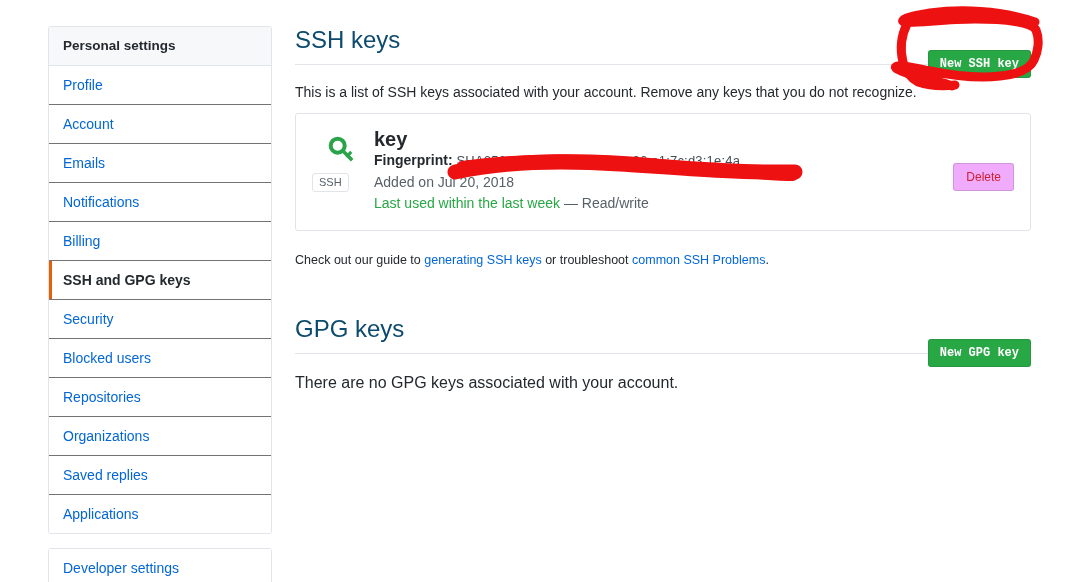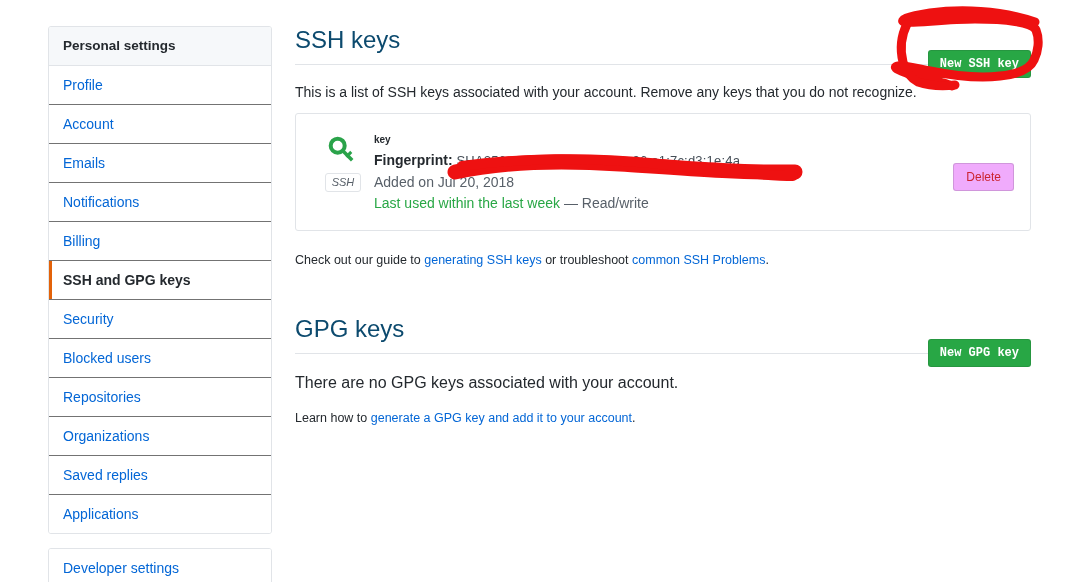--- a/index.html
+++ b/index.html
@@ -140,23 +140,21 @@
     min-height: 92px;
     box-sizing: border-box;
   }
   .key-card-inner {
     display: flex;
     align-items: flex-start;
   }
   .key-icon-col {
     width: 62px;
     flex: 0 0 62px;
-    text-align: center;
     padding-top: 4px;
-    font-style: italic;
   }
   .key-glyph {
     display: block;
     margin: 0 auto;
   }
   .ssh-badge {
     display: inline-block;
     margin-top: 5px;
     border: 1px solid #e1e4e8;
     border-radius: 3px;
@@ -165,21 +163,21 @@
     padding: 1px 6px;
     line-height: 15px;
     background: #fff;
   }
   .key-info {
     flex: 1 1 auto;
     padding-top: 0;
     position: relative;
   }
   .key-title {
-    font-size: 10px;
+    font-size: 20px;
     font-weight: bold;
     color: #24292e;
     line-height: 19px;
   }
   .key-fp {
     font-size: 14px;
     line-height: 22px;
     color: #24292e;
     position: relative;
     white-space: nowrap;
@@ -332,23 +330,20 @@
 
     <div class="gpg-section">
       <div class="section-head">
         <h2 class="section-title">GPG keys</h2>
         <button class="btn-green">New GPG key</button>
       </div>
       <hr class="rule">
 
       <p class="empty-text">There are no GPG keys associated with your account.</p>
 
-      <div class="learn-text">
-        <span>Learn how to </span><a class="link">generate a GPG key and add it to your account</a><span>.</span>
-      </div>
     </div>
   </div>
 
   <svg class="annotation" viewBox="0 0 1089 582">
 
     <path d="M 1035 22 C 1000 10, 960 9, 930 13 C 905 17, 900 20, 904 22
              C 909 24, 945 19, 975 19 C 1005 19, 1032 22, 1036 30
              C 1040 40, 1038 52, 1034 60 C 1030 69, 1020 74, 1000 76
              C 975 79, 950 75, 930 71 C 915 68, 905 65, 898 66
              C 890 67, 902 72, 915 76 C 930 80, 947 83, 952 86" fill="none" stroke="#ee1111" stroke-width="9" stroke-linecap="round" stroke-linejoin="round"></path>

